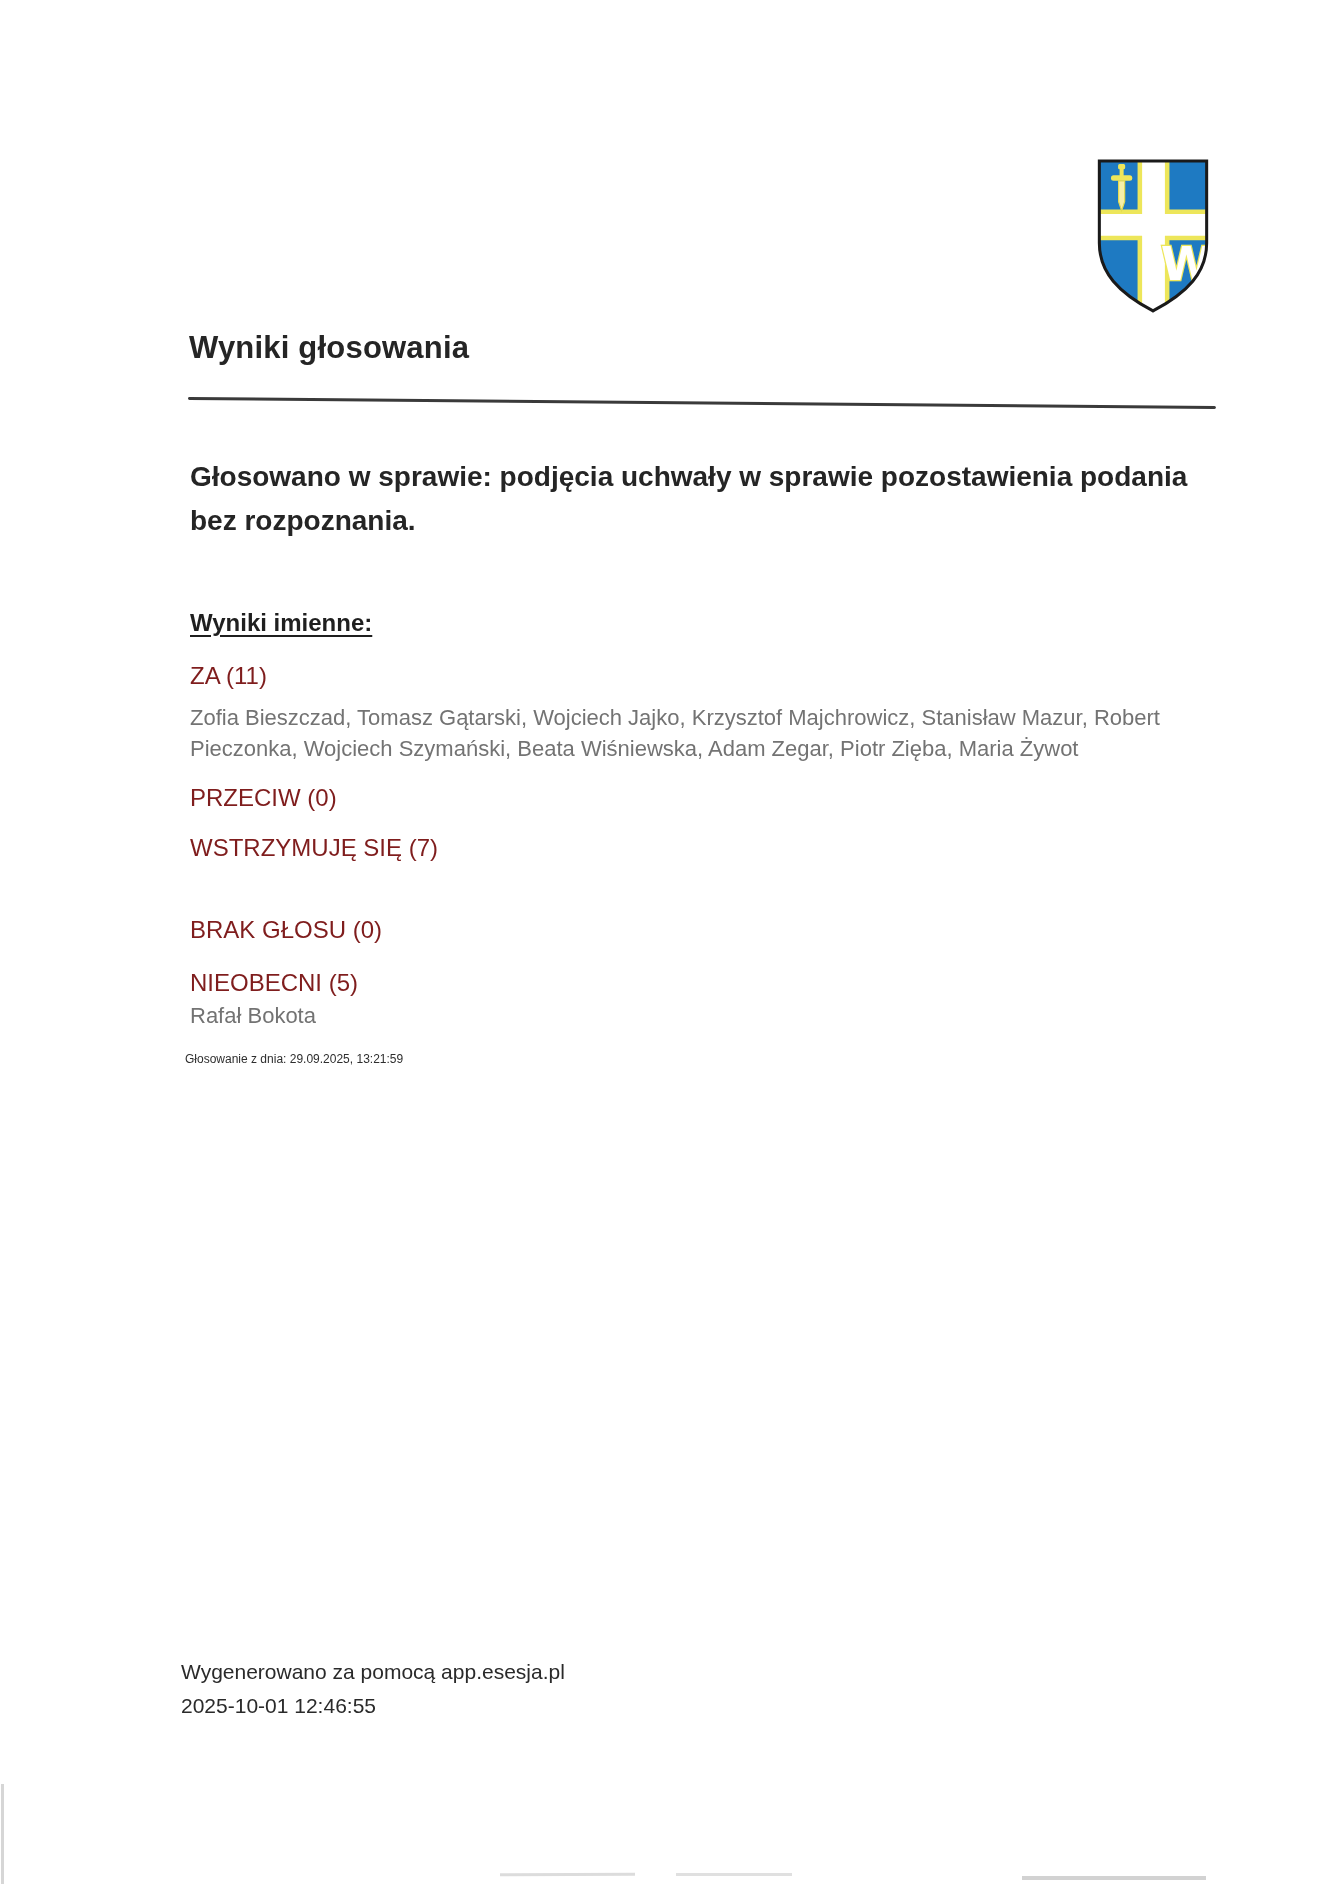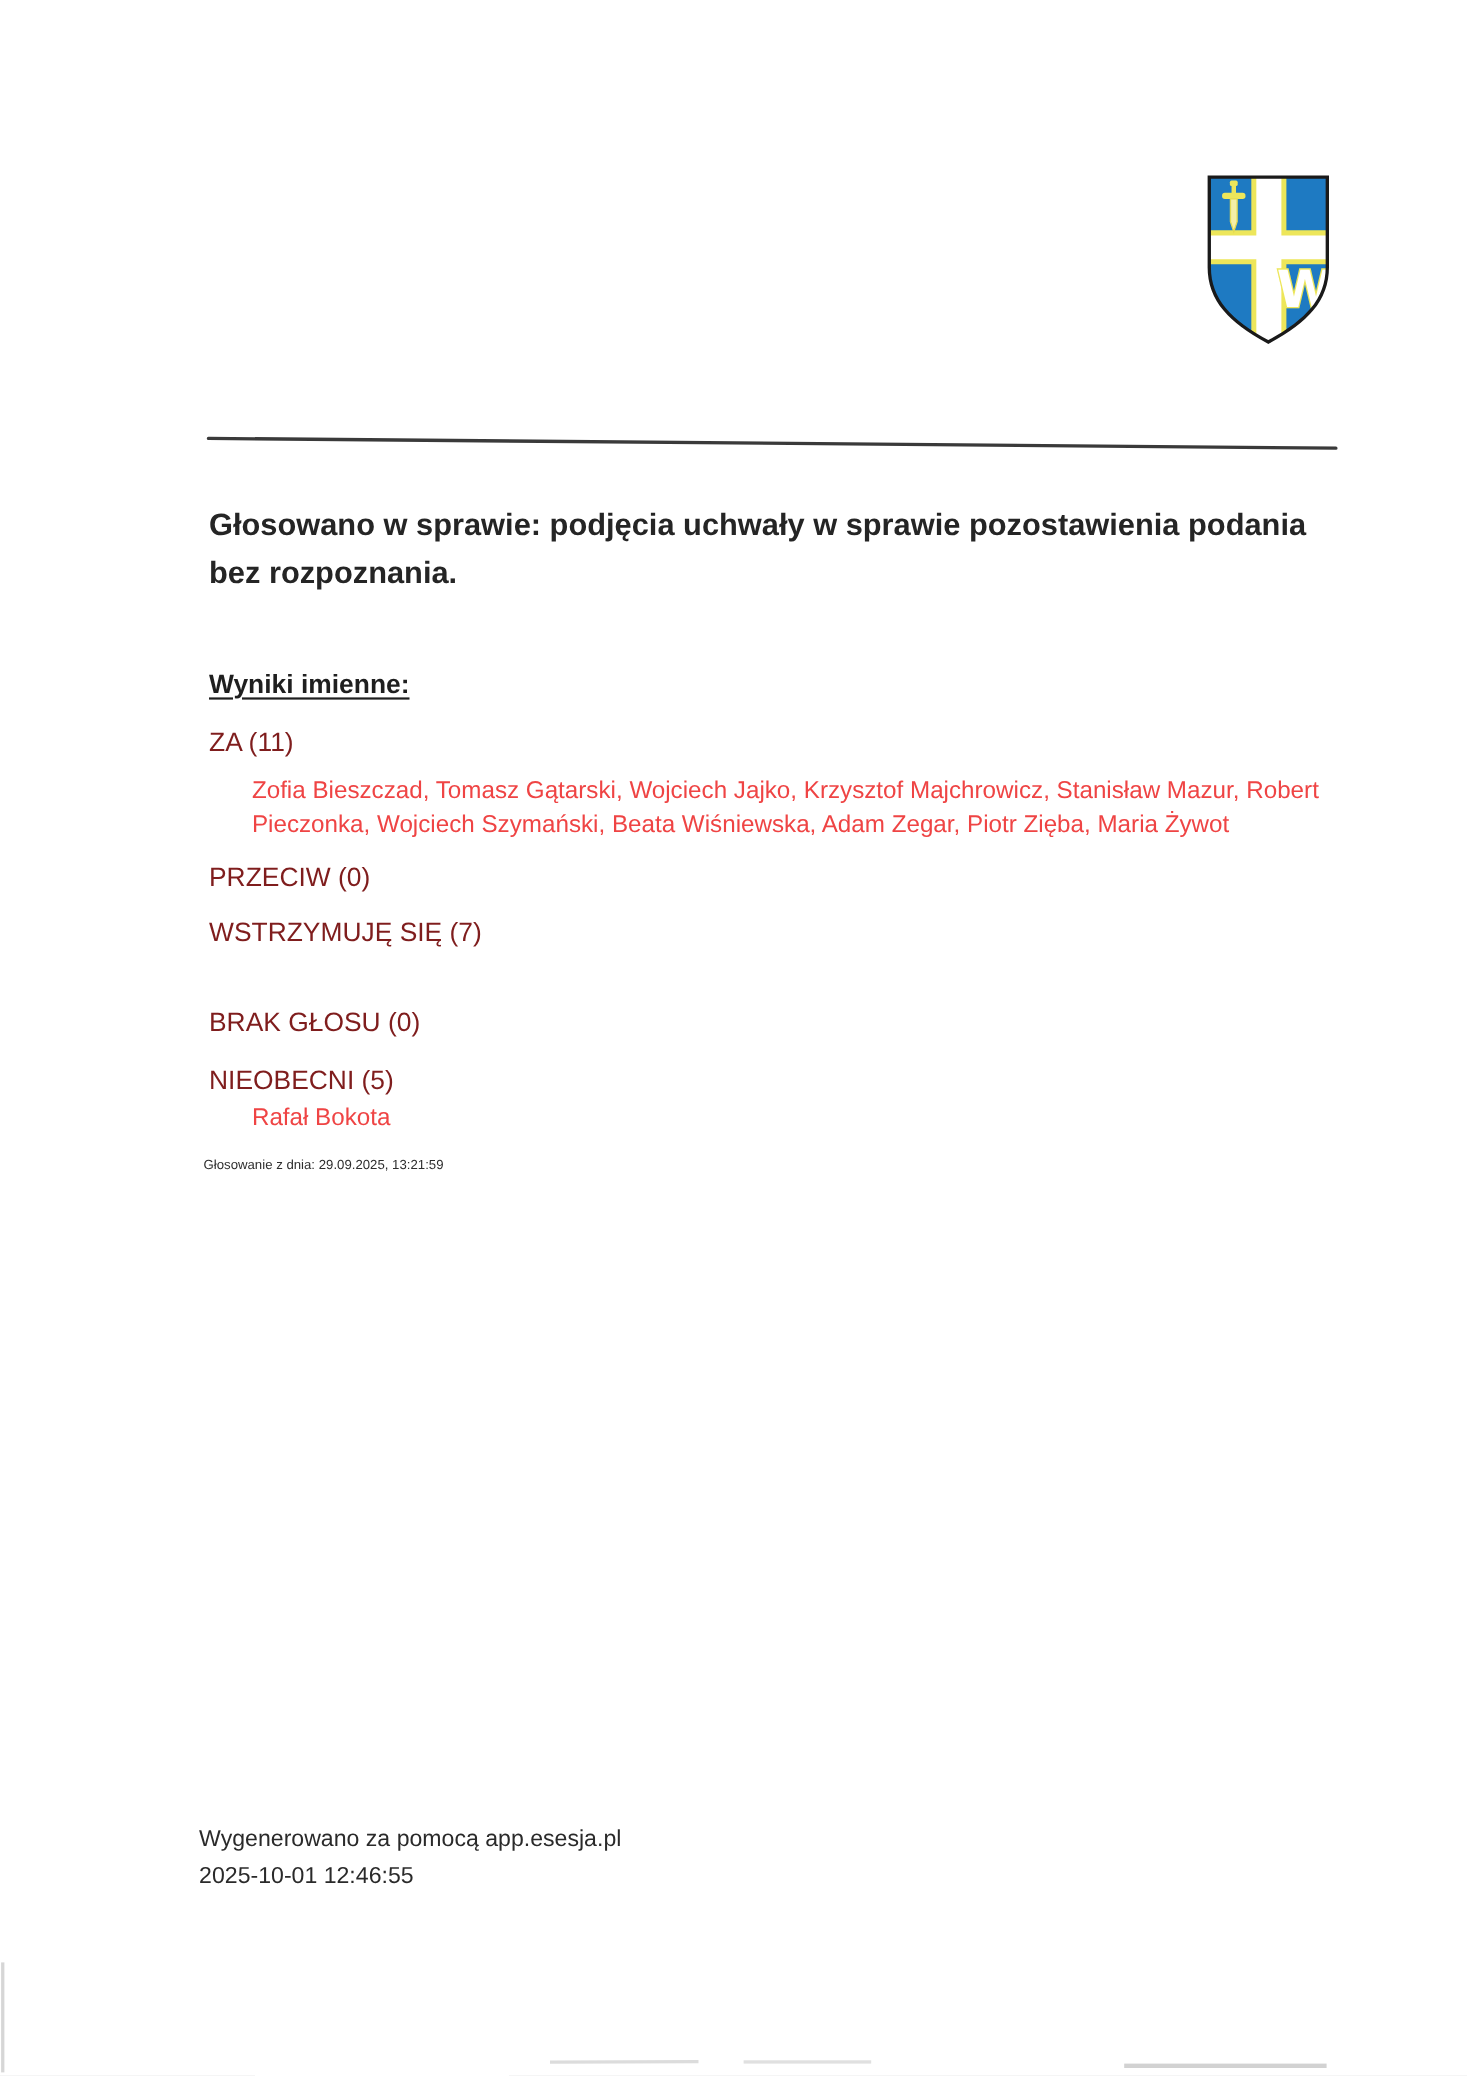--- a/index.html
+++ b/index.html
@@ -78,22 +78,21 @@
 
   .sec-h {
     font-size: 24px;
     font-weight: normal;
     color: #7f1d1d;
   }
   .sec-names {
     width: 1000px;
     font-size: 22px;
     line-height: 31px;
-    color: #ef4444;
-    margin-left: 39px;
+    color: #737373;
   }
 
   .h-za        { left: 190px; top: 662px; }
   .n-za        { left: 190px; top: 702px; }
   .h-przeciw   { left: 190px; top: 784px; }
   .h-wstrz     { left: 190px; top: 834px; }
   .n-wstrz     { left: 190px; top: 869px; }
   .h-brak      { left: 190px; top: 916px; }
   .h-nieob     { left: 190px; top: 969px; }
   .n-nieob     { left: 190px; top: 1000px; }
@@ -139,20 +138,21 @@
         <rect x="18.5" y="21" width="21" height="5.5" rx="2.5" fill="#EDE65A"></rect>
         <path d="M26,26.5 H32 V47 L29,56 L26,47 Z" fill="#F5EFA8" stroke="#E3DA52" stroke-width="1.2"></path>
       </g>
 
       <text x="93" y="124" text-anchor="middle" font-family="'DejaVu Sans', sans-serif" font-size="46" font-weight="bold" fill="#FFFFFF" stroke="#EDE65A" stroke-width="2.4" paint-order="stroke">W</text>
     </g>
 
     <path d="M7,7 H113 V88 C113,117 94,137 60,155 C26,137 7,117 7,88 Z" fill="none" stroke="#1A1A1A" stroke-width="3"></path>
   </svg>
 
+  <h1 class="abs title">Wyniki głosowania</h1>
 
   <div class="abs rule"></div>
 
   <p class="abs subject">Głosowano w sprawie: podjęcia uchwały w sprawie pozostawienia podania bez rozpoznania.</p>
 
 
   <h2 class="abs named-heading">Wyniki imienne:</h2>
 
   <h3 class="abs sec-h h-za">ZA (11)</h3>
   <p class="abs sec-names n-za">Zofia Bieszczad, Tomasz Gątarski, Wojciech Jajko, Krzysztof Majchrowicz, Stanisław Mazur, Robert Pieczonka, Wojciech Szymański, Beata Wiśniewska, Adam Zegar, Piotr Zięba, Maria Żywot</p>

